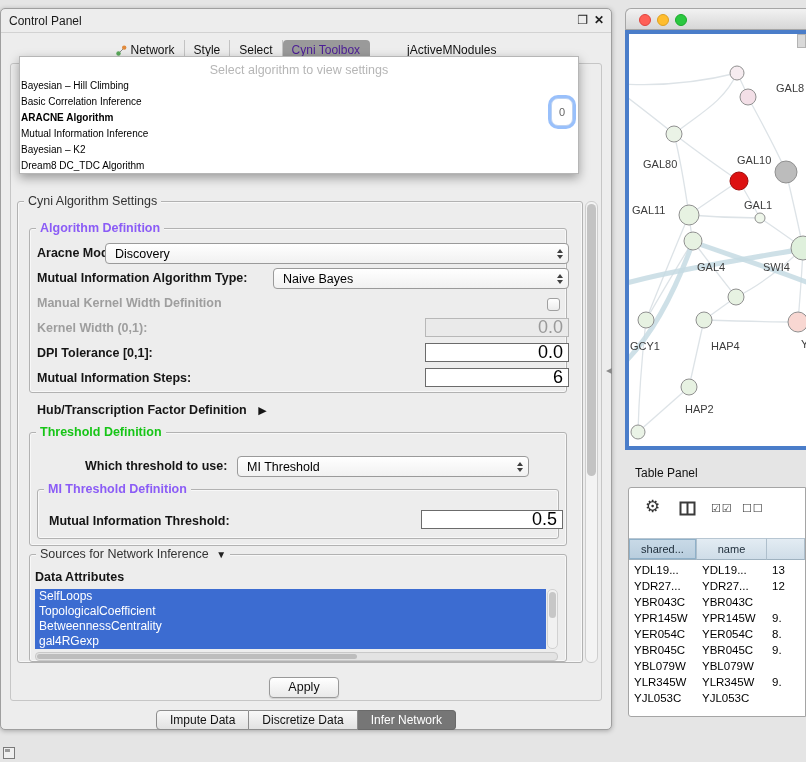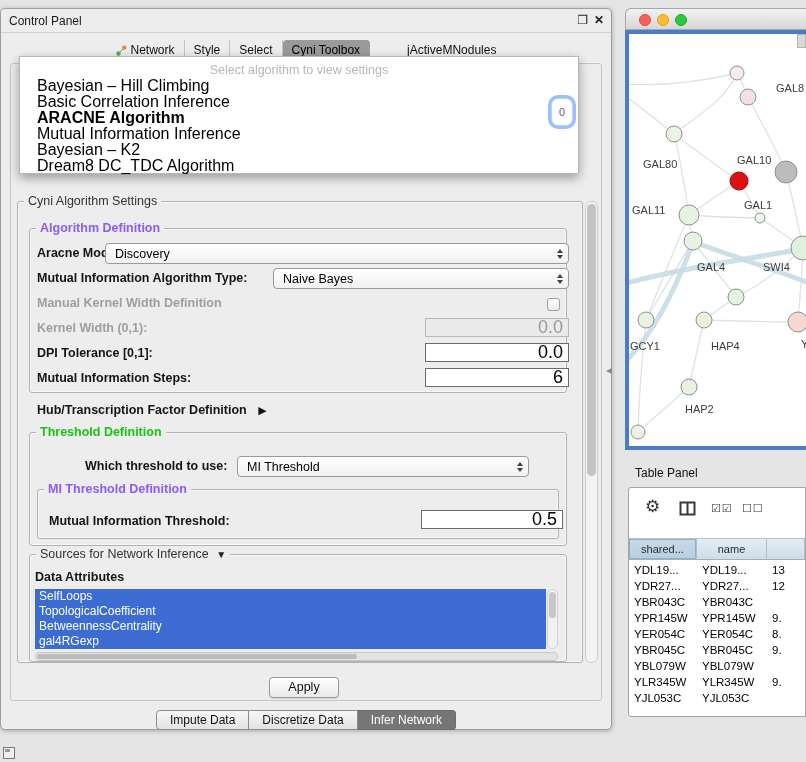--- a/index.html
+++ b/index.html
@@ -22,37 +22,37 @@
   .cp-title { position:absolute; left:8px; top:5px; font-size:12px; color:#1a1a1a; }
   .cp-btn { position:absolute; top:4px; font-size:12px; color:#222; cursor:default; }
   .cp-float { right:23px; }
   .cp-close { right:7px; font-weight:bold; }
 
   .cp-tabs { position:absolute; top:30px; left:0; right:0; height:22px;
     display:flex; justify-content:center; align-items:center; font-size:12px; color:#111; }
   .cp-tab { padding:3px 9px; display:flex; align-items:center; gap:4px; line-height:14px;
     border-right:1px solid #c3c3c3; }
   .cp-tab:last-child { border-right:none;margin-left:28px; }
-  .cp-tab.active { background:#9a9a9a; color:#000000; border-radius:4px; border-right-color:transparent; }
+  .cp-tab.active { background:#9a9a9a; color:#4c1d95; border-radius:4px; border-right-color:transparent; }
 
   .cp-inner { position:absolute; left:9px; top:54px; width:592px; height:638px;
     border:1px solid #c6c6c6; border-radius:3px; background:#ededed; }
 
   
   .ghost-spinner { position:absolute; left:550px; top:89px; width:22px; height:28px;
     background:#fff; border:1px solid #bcd2f2; border-radius:7px;
     box-shadow:0 0 0 3px rgba(110,165,250,.7); z-index:30;
     font-size:11px; color:#666; text-align:center; line-height:27px; }
 
   
   .dd-popup { position:absolute; left:18px; top:47px; width:560px; height:118px;
     background:#fff; border:1px solid #b6b6b6; box-shadow:0 4px 10px rgba(0,0,0,.35);
     z-index:20; padding-top:5px; }
   .dd-placeholder { height:16px; line-height:16px; text-align:center; color:#b6b6b6; font-size:12.5px; }
-  .dd-item { height:16px; line-height:16px; padding-left:17px; color:#000; font-size:16px; }
+  .dd-item { height:16px; line-height:16px; padding-left:1px; color:#000; font-size:10px; }
   .dd-item.selected { font-weight:bold; }
 
   
   .groupbox { position:absolute; border:1px solid #b2b2b2; border-radius:3px;
     box-shadow:inset 0 0 0 1px rgba(255,255,255,.6); }
   .gb-title { position:absolute; top:-8px; left:6px; background:#ededed; padding:0 4px;
     font-size:12.5px; color:#333; white-space:nowrap; }
   .gb-title.blue { color:#8b5cf6; font-weight:bold; }
   .gb-title.green { color:#17c517; font-weight:bold; }
 

